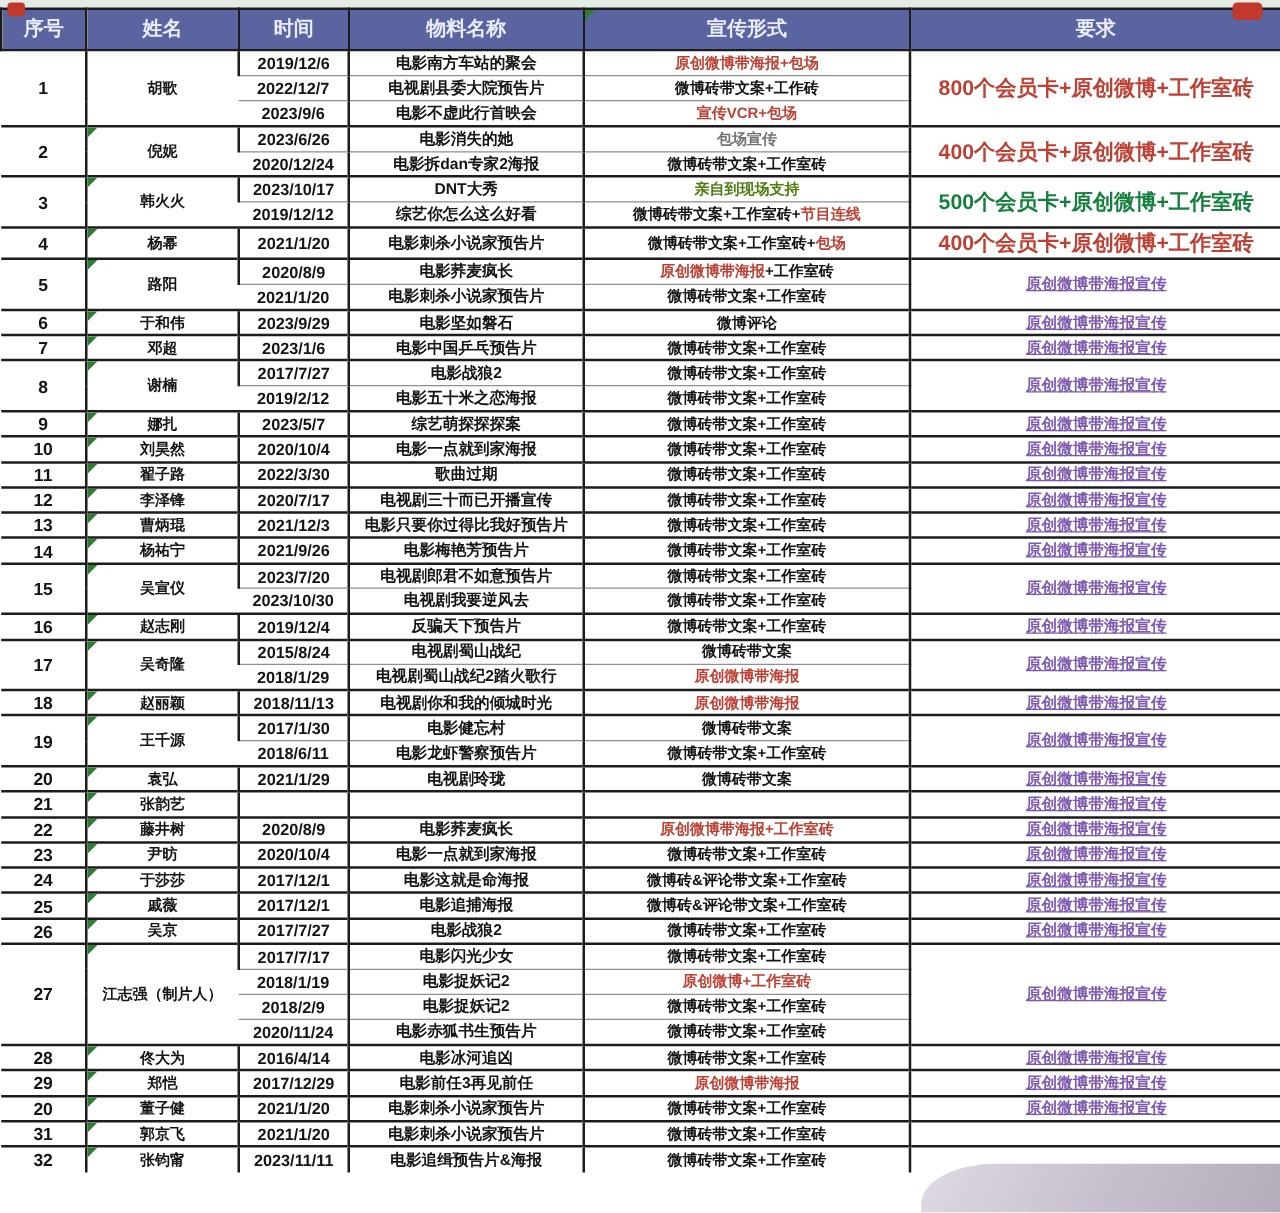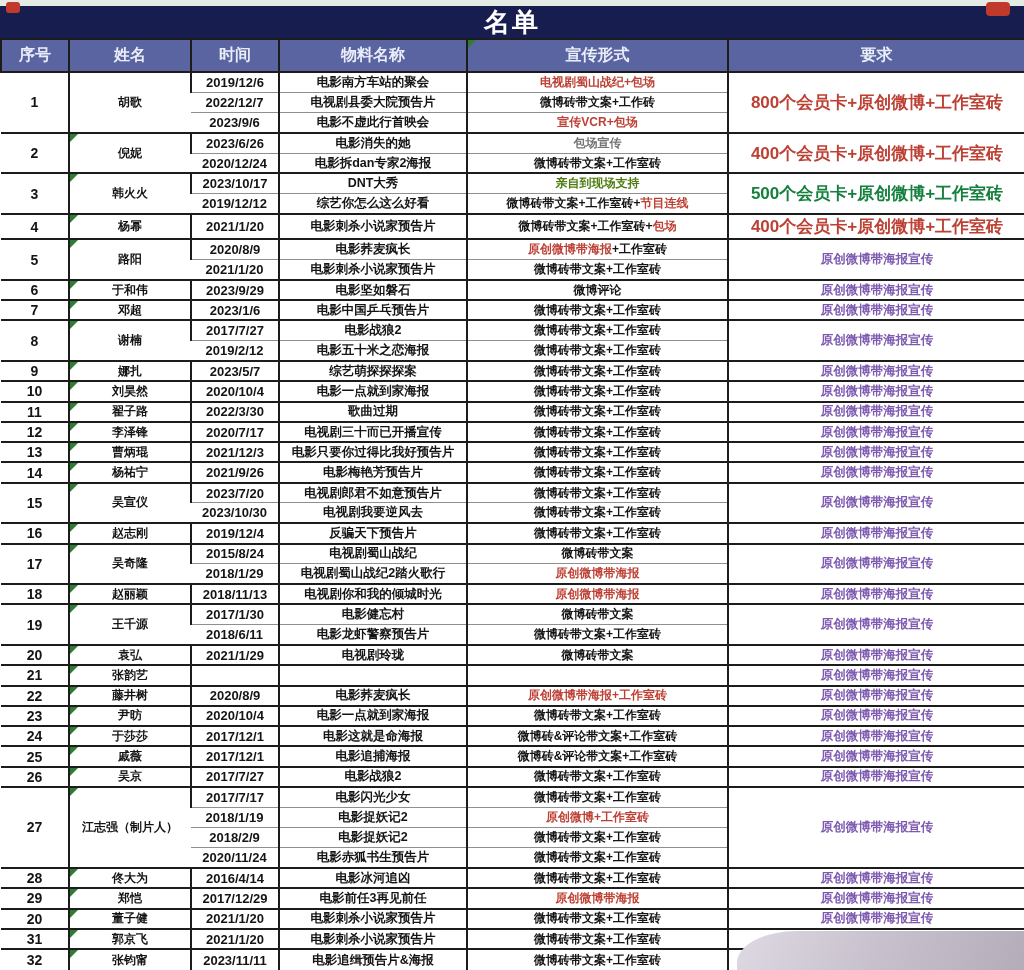--- a/index.html
+++ b/index.html
@@ -15,41 +15,40 @@
      border-left:2px solid #1c1c1c;border-top:1px solid #8f8f8f;color:#141414;}
   td:first-child{border-left:none;}
   tr.person-start td{border-top:2px solid #1c1c1c;}
   tbody tr{height:20px;}
   .no-cell{font-size:14px;}
   .name-cell{font-size:12px;position:relative;}
   .date-cell{font-size:13px;}
   .mat-cell{font-size:12.5px;}
   .promo-cell{font-size:12px;}
   .req-red{font-size:17px;}
-  .req-purple{font-size:12.5px;}
+  .req-purple{font-size:12.5px;text-decoration:underline;}
   .tri{position:absolute;top:0;left:0;width:0;height:0;
        border-top:8px solid #2e7d32;border-right:8px solid transparent;}
   .seg{display:inline;}
   
   #grey-box{position:absolute;left:737px;top:931px;width:300px;height:70px;
             border-top-left-radius:60px 32px;
             background:linear-gradient(115deg,#ded9e2 0%,#c8c1cd 45%,#b1a8b6 100%);z-index:5;}
   #watermark{position:absolute;left:860px;top:893px;display:flex;align-items:center;gap:6px;z-index:6;opacity:.95;}
   #watermark .wm-text{color:#ffffff;font-size:33px;letter-spacing:3px;
       text-shadow:0 0 2px #9a9aa0,0 0 4px #9a9aa0;}
   .red-mark{position:absolute;background:#c0392b;z-index:7;}
   #red-mark-left{left:6px;top:2px;width:14px;height:11px;border-radius:3px;}
   #red-mark-right{left:986px;top:2px;width:24px;height:14px;border-radius:4px;}
 </style>
 </head>
 <body>
 
 <div id="page">
   <div id="top-strip"></div>
-  <div id="title-bar">名单</div>
 
   <table>
     <colgroup>
       <col style="width:68px">
         <col style="width:122px">
         <col style="width:88px">
       <col style="width:188px">
         <col style="width:261px">
         <col style="width:297px">
     </colgroup>
@@ -62,21 +61,21 @@
         <th><span class="tri"></span><span>宣传形式</span></th>
         <th>要求</th>
       </tr>
     </thead>
     <tbody>
         <tr class="person-start">
           <td class="no-cell" rowspan="3">1</td>
           <td class="name-cell" rowspan="3">胡歌</td>
           <td class="date-cell">2019/12/6</td>
           <td class="mat-cell">电影南方车站的聚会</td>
-          <td class="promo-cell"><span class="seg" style="color: rgb(189, 64, 52);">电视剧蜀山战纪+包场</span></td>
+          <td class="promo-cell"><span class="seg" style="color: rgb(189, 64, 52);">原创微博带海报+包场</span></td>
           <td class="req-red" rowspan="3" style="color: rgb(189, 64, 52);">800个会员卡+原创微博+工作室砖</td>
         </tr>
         <tr>
           <td class="date-cell">2022/12/7</td>
           <td class="mat-cell">电视剧县委大院预告片</td>
           <td class="promo-cell"><span class="seg" style="color: rgb(20, 20, 20); text-align: right;">微博砖带文案+工作砖</span></td>
         </tr>
         <tr>
           <td class="date-cell">2023/9/6</td>
           <td class="mat-cell">电影不虚此行首映会</td>

